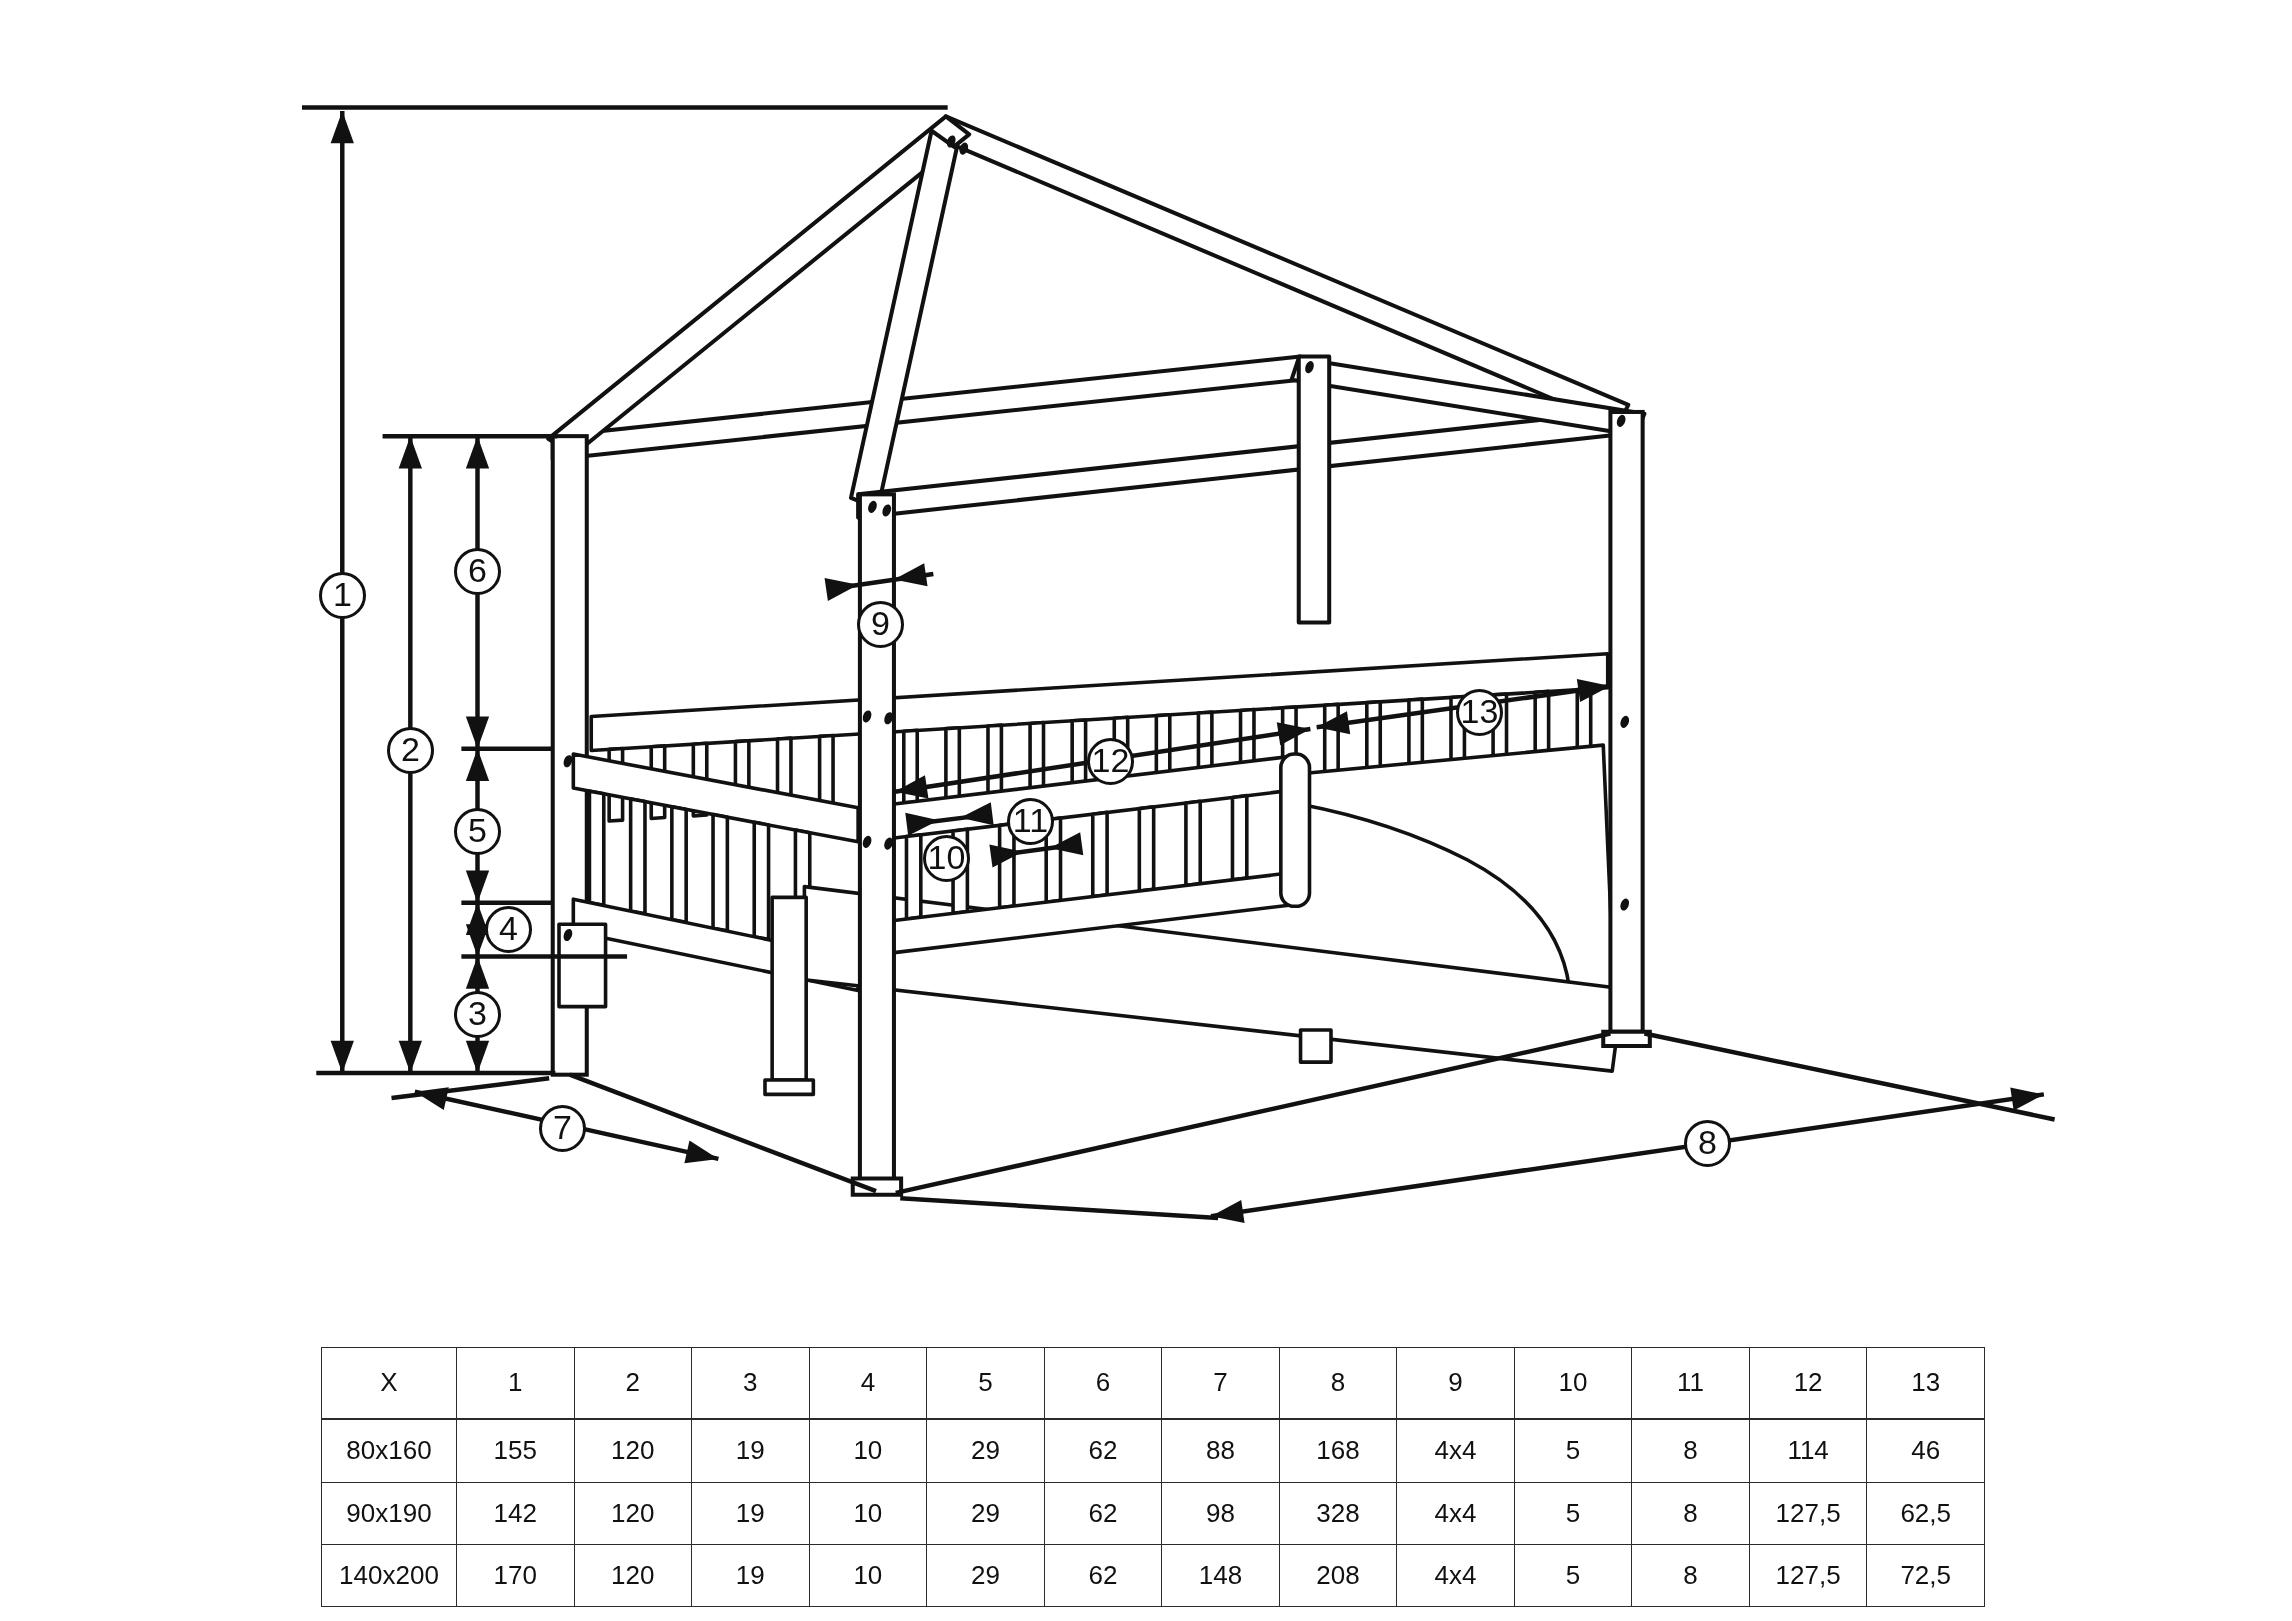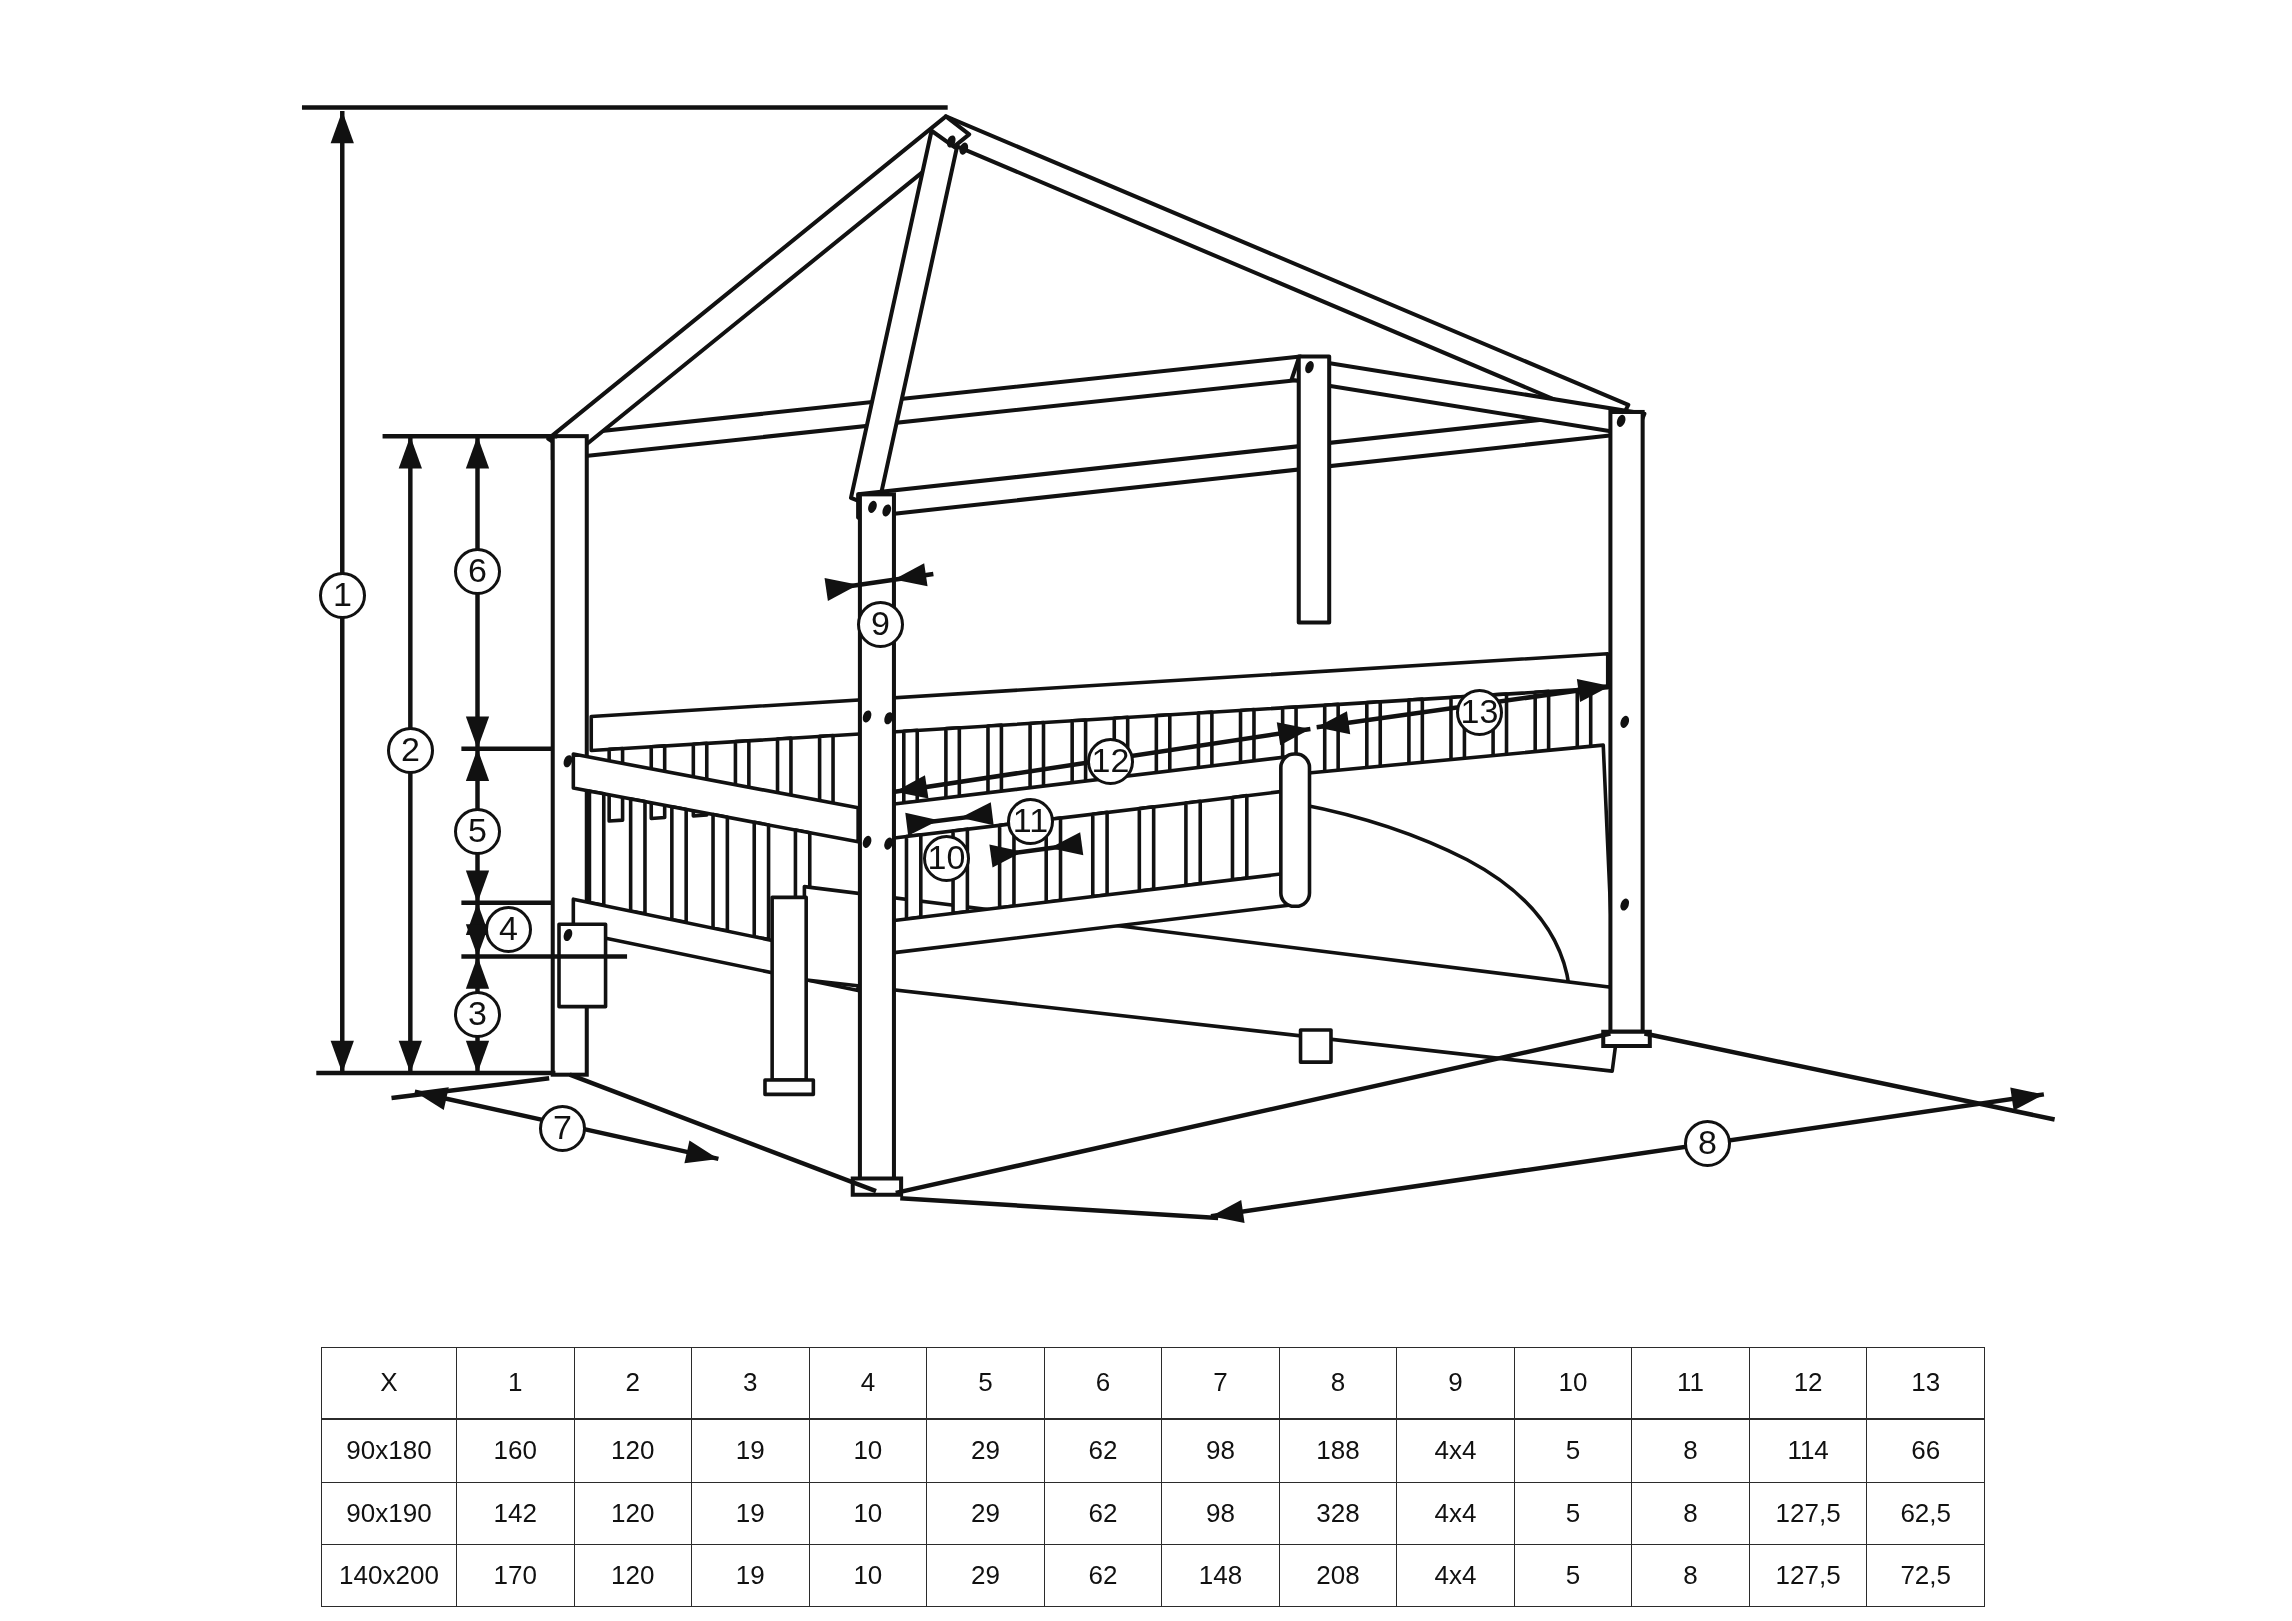--- a/index.html
+++ b/index.html
@@ -205,34 +205,34 @@
           <td>6</td>
           <td>7</td>
           <td>8</td>
           <td>9</td>
           <td>10</td>
           <td>11</td>
           <td>12</td>
           <td>13</td>
         </tr>
         <tr>
-          <td class="rowlabel">90x180</td>
-          <td>160</td>
+          <td class="rowlabel">80x160</td>
+          <td>155</td>
           <td>120</td>
           <td>19</td>
           <td>10</td>
           <td>29</td>
           <td>62</td>
-          <td>98</td>
-          <td>188</td>
+          <td>88</td>
+          <td>168</td>
           <td>4x4</td>
           <td>5</td>
           <td>8</td>
           <td>114</td>
-          <td>66</td>
+          <td>46</td>
         </tr>
         <tr>
           <td class="rowlabel">90x190</td>
           <td>142</td>
           <td>120</td>
           <td>19</td>
           <td>10</td>
           <td>29</td>
           <td>62</td>
           <td>98</td>

